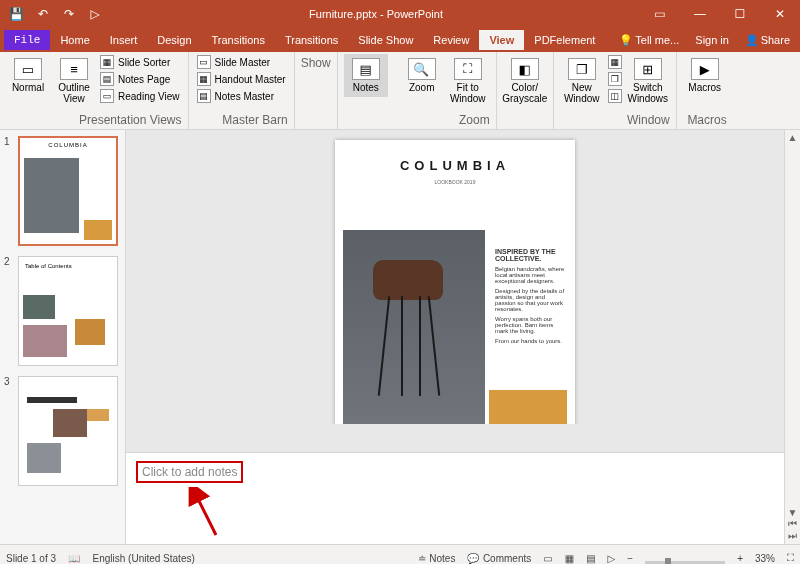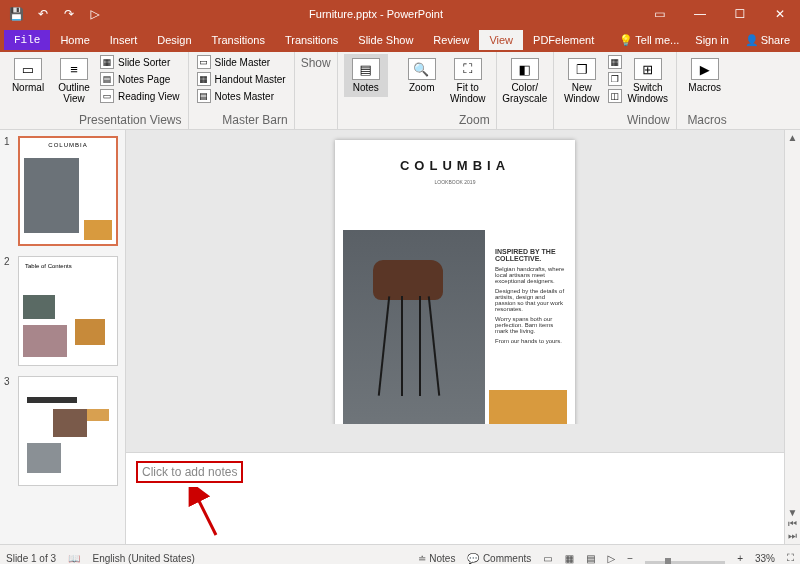--- a/index.html
+++ b/index.html
@@ -8,21 +8,21 @@
 .titlebar { height: 28px; background: #b7472a; display: flex; align-items: center; color: #fff; }
 .titlebar .qat { display: flex; gap: 4px; padding: 0 6px; align-items: center; }
 .titlebar .qat span { width: 22px; height: 22px; display: flex; align-items: center; justify-content: center; font-size: 12px; }
 .titlebar .title { flex: 1; text-align: center; font-size: 11px; }
 .titlebar .wincontrols { display: flex; }
 .titlebar .wincontrols span { width: 40px; height: 28px; display: flex; align-items: center; justify-content: center; font-size: 12px; }
 
 .ribbon-tabs { height: 24px; background: #b7472a; display: flex; align-items: center; padding: 0 4px; color: #fff; font-size: 11px; }
 .ribbon-tabs .tab { padding: 4px 10px; cursor: pointer; }
 .ribbon-tabs .tab.file { background: #6d28d9; font-family: Liberation Mono, monospace; }
-.ribbon-tabs .tab.active { background: #f3f2f1; color: #b7472a; }
+.ribbon-tabs .tab.active { background: #f3f2f1; color: #b7472a; font-weight: bold; }
 .ribbon-tabs .spacer { flex: 1; }
 .ribbon-tabs .right { display: flex; align-items: center; gap: 4px; }
 .ribbon-tabs .right .item { padding: 4px 6px; font-size: 11px; display: flex; align-items: center; gap: 2px; }
 
 .ribbon { height: 78px; background: #f3f2f1; border-bottom: 1px solid #d6d6d6; display: flex; }
 .group { border-right: 1px solid #d6d6d6; display: flex; flex-direction: column; justify-content: space-between; padding: 2px 6px 0 6px; }
 .group-label { font-size: 12px; color: #666; text-align: right; padding: 2px 0; }
 .group-content { display: flex; align-items: flex-start; gap: 2px; flex: 1; }
 .bigbtn { display: flex; flex-direction: column; align-items: center; justify-content: flex-start; width: 44px; padding: 4px 2px; font-size: 10px; text-align: center; gap: 2px; cursor: pointer; }
 .bigbtn .ico { width: 28px; height: 22px; border: 1px solid #999; background: #fff; display: flex; align-items: center; justify-content: center; font-size: 13px; }

